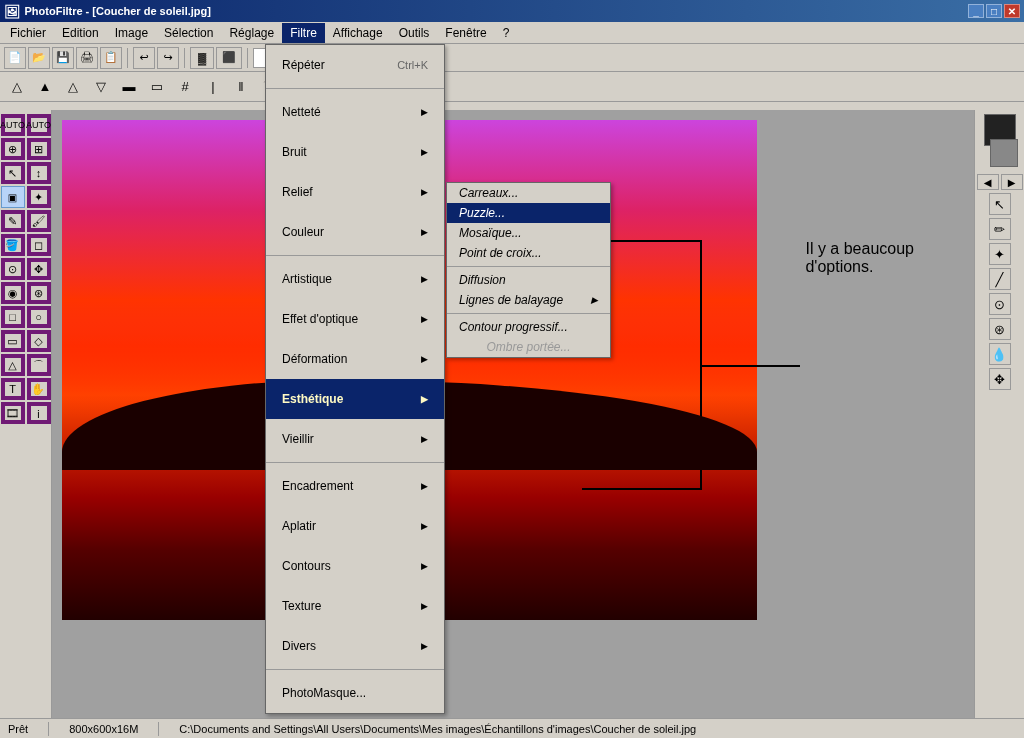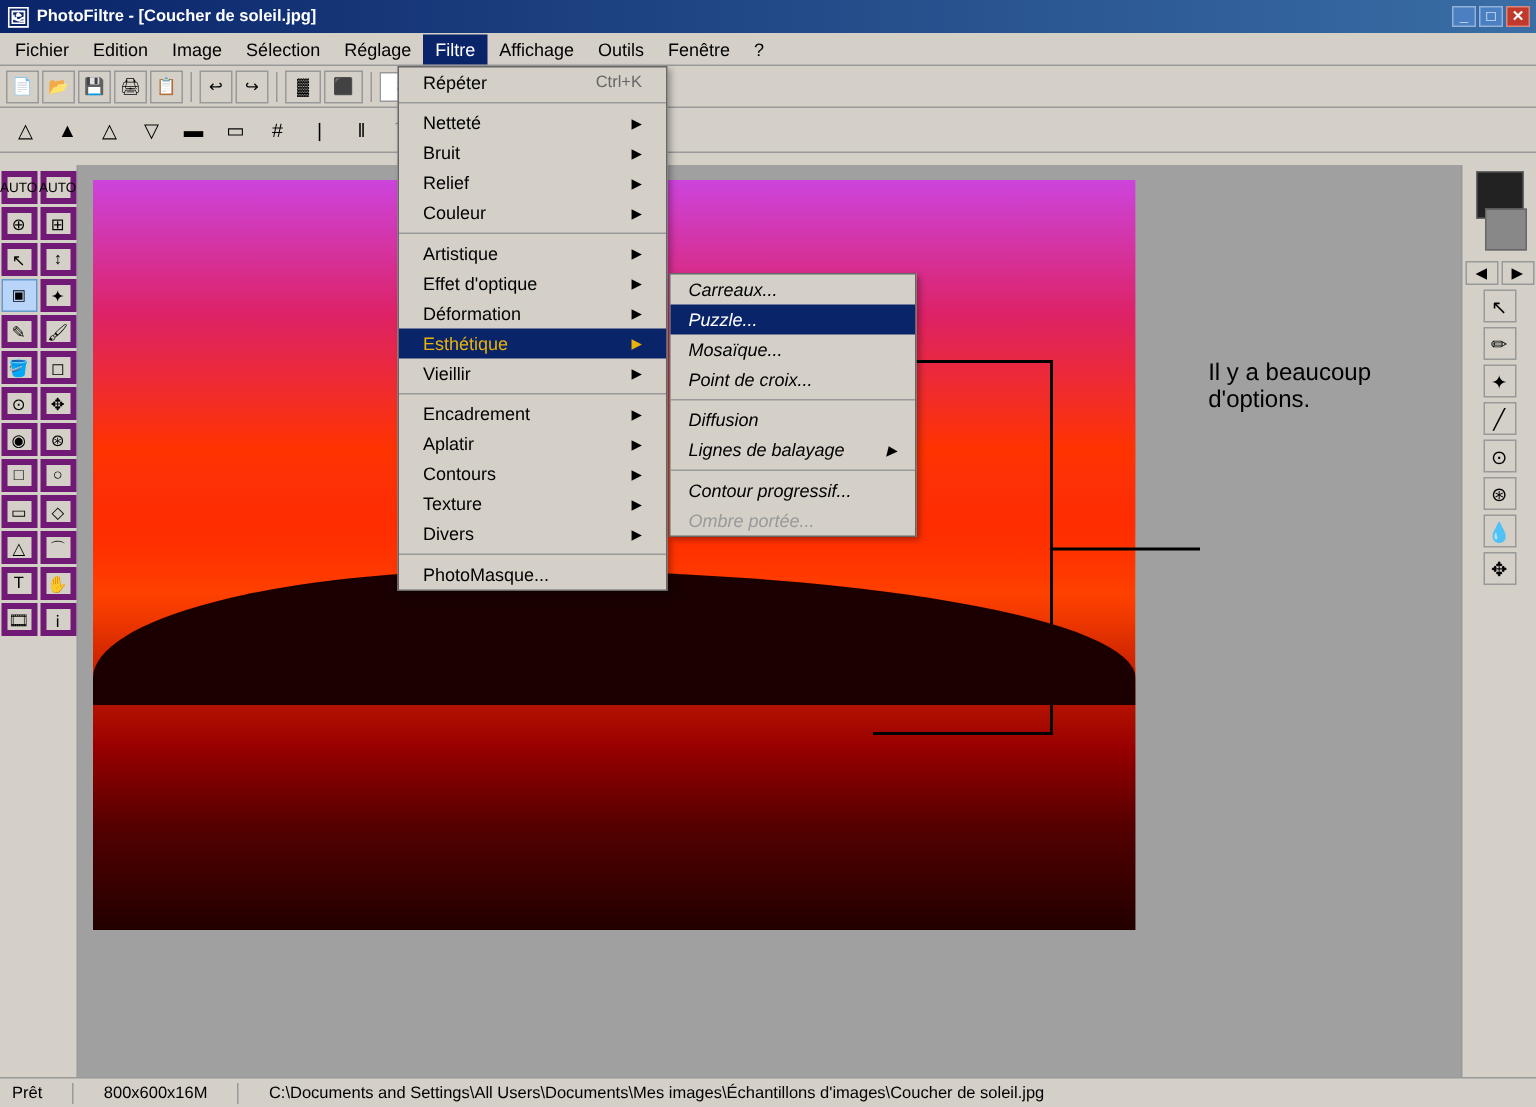--- a/index.html
+++ b/index.html
@@ -222,29 +222,29 @@
       box-shadow: 2px 2px 4px rgba(0,0,0,0.3);
       width: 180px;
       z-index: 100;
     }
     .menu-section-sep {
       height: 1px;
       background: #999;
       margin: 3px 0;
     }
     .dropdown-item {
-      padding: 3px 16px;
+      padding: 13px 16px;
       cursor: pointer;
       display: flex;
       align-items: center;
       justify-content: space-between;
       font-size: 12px;
       position: relative;
     }
-    .dropdown-item.highlighted { background: #0a246a; color: #eab308; }
+    .dropdown-item.highlighted { background: #0a246a; color: #fef9c3; font-weight: bold; }
     .dropdown-item.has-arrow::after { content: '▶'; font-size: 9px; }
     .shortcut { margin-left: auto; color: #666; font-size: 11px; }
 
     
     #esthetique-submenu {
       position: absolute;
       left: 446px;
       top: 182px;
       background: #d4d0c8;
       border: 1px solid #666;
@@ -254,21 +254,21 @@
       font-style: italic;
     }
     .submenu-item {
       padding: 3px 12px;
       cursor: pointer;
       display: flex;
       align-items: center;
       font-size: 12px;
     }
     .submenu-item.highlighted { background: #0a246a; color: white; }
-    .submenu-item.grayed { color: #999; }
+    .submenu-item.grayed { color: #999; justify-content: center; }
     .submenu-sep { height: 1px; background: #999; margin: 3px 0; }
 
     
     .toolbar2 {
       background: #d4d0c8;
       height: 30px;
       display: flex;
       align-items: center;
       padding: 2px 4px;
       gap: 2px;

